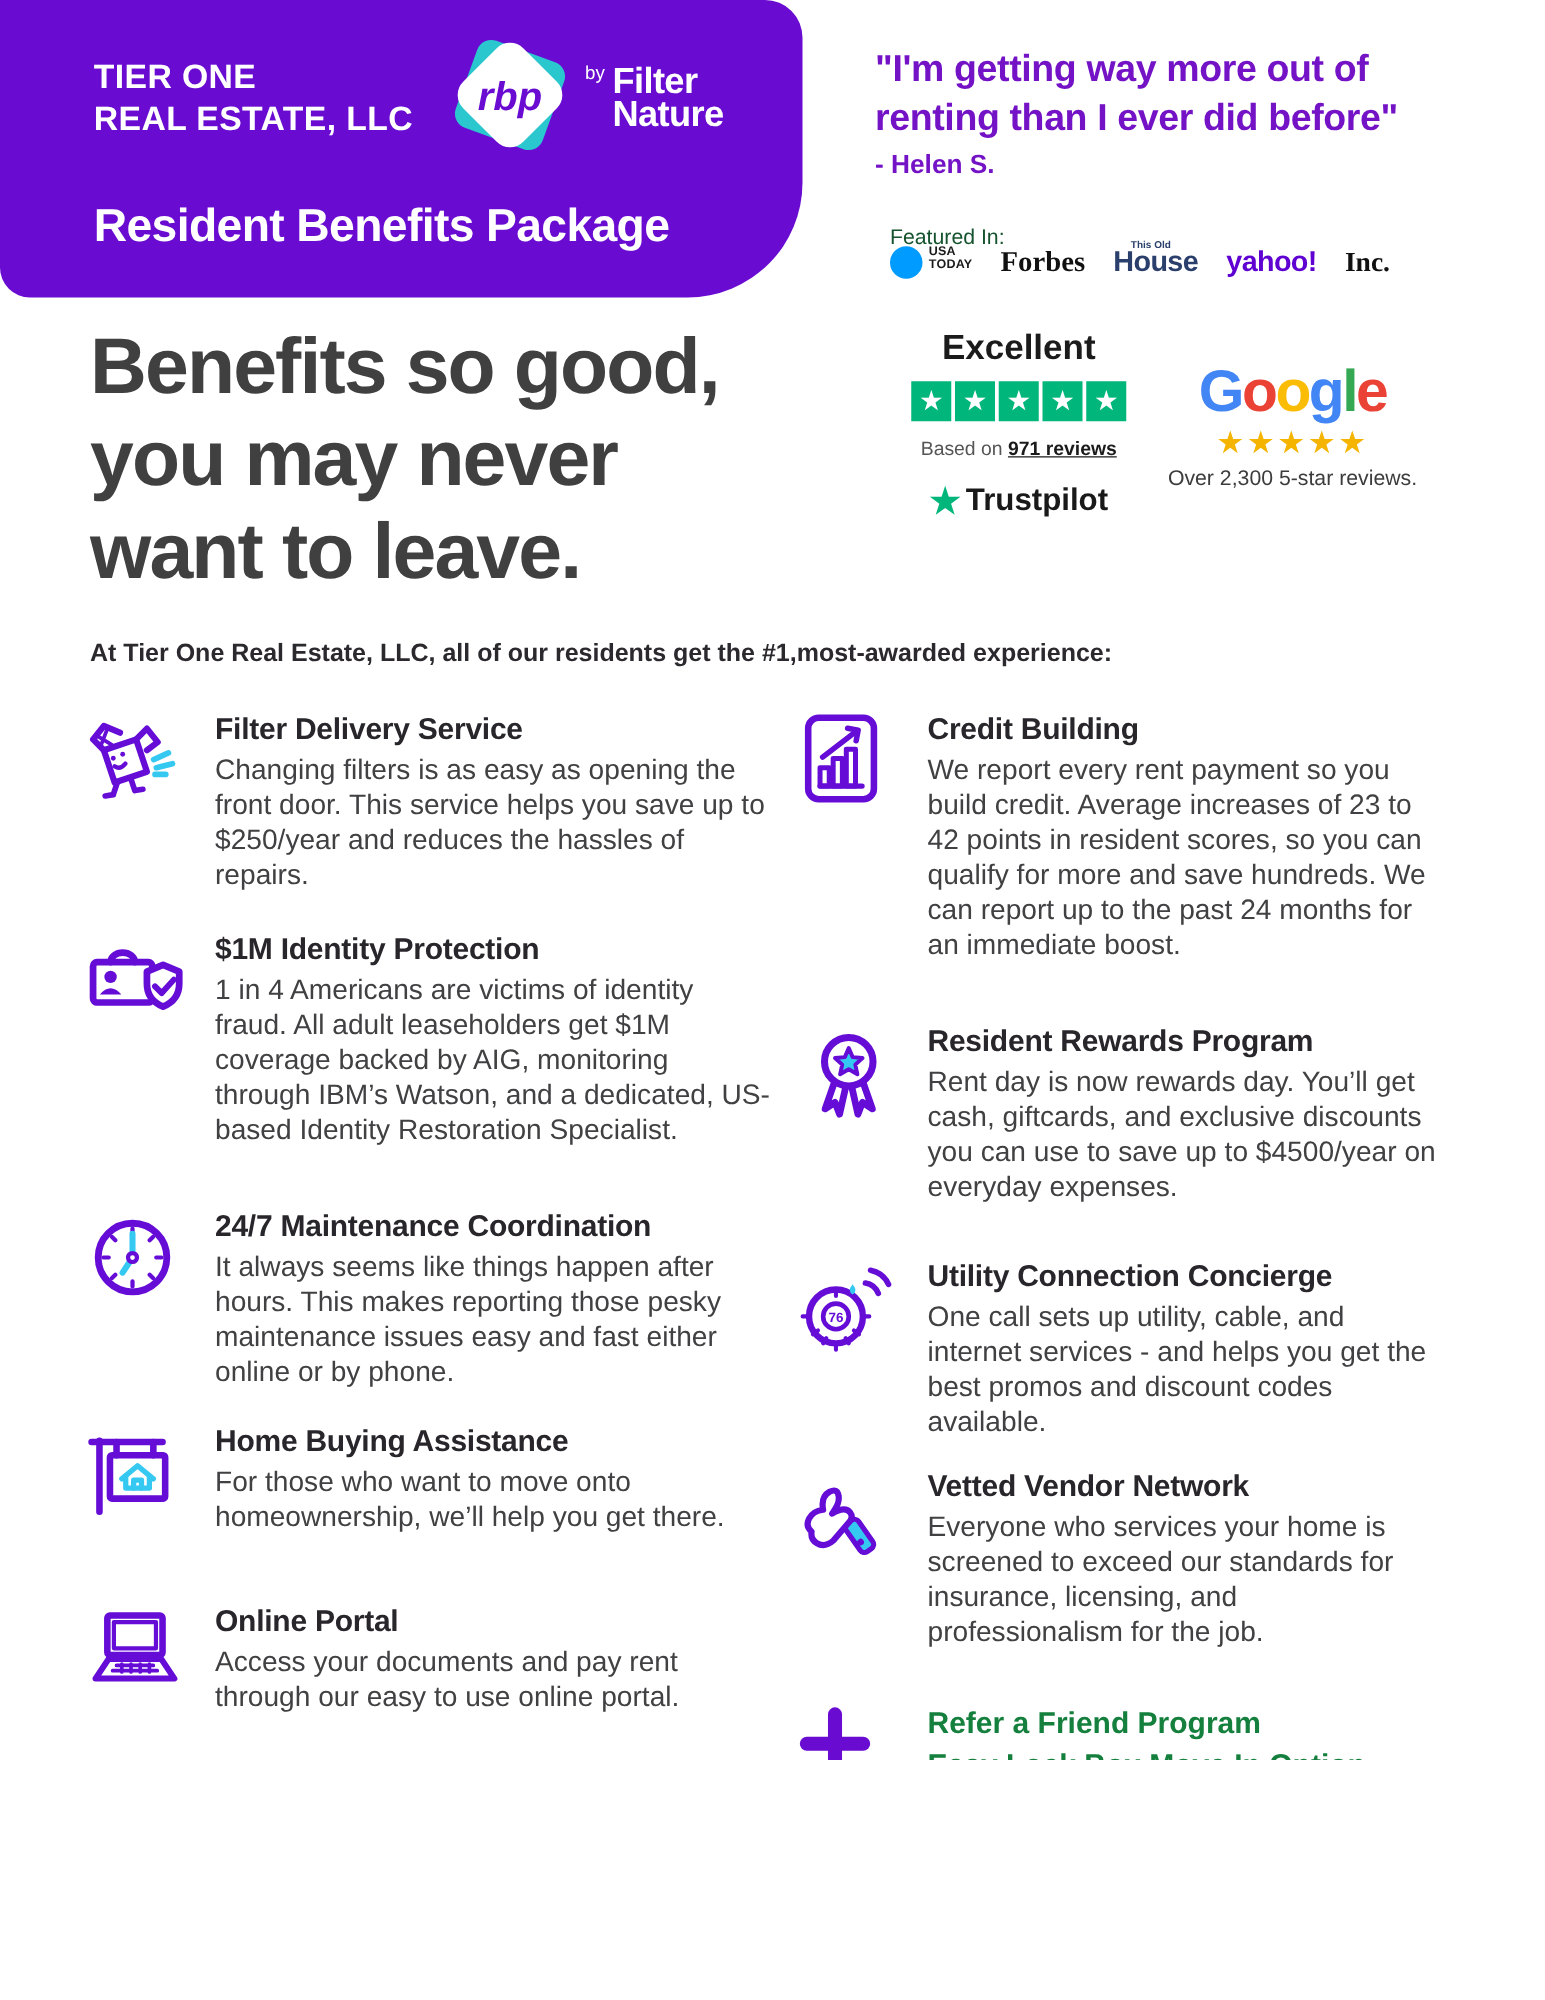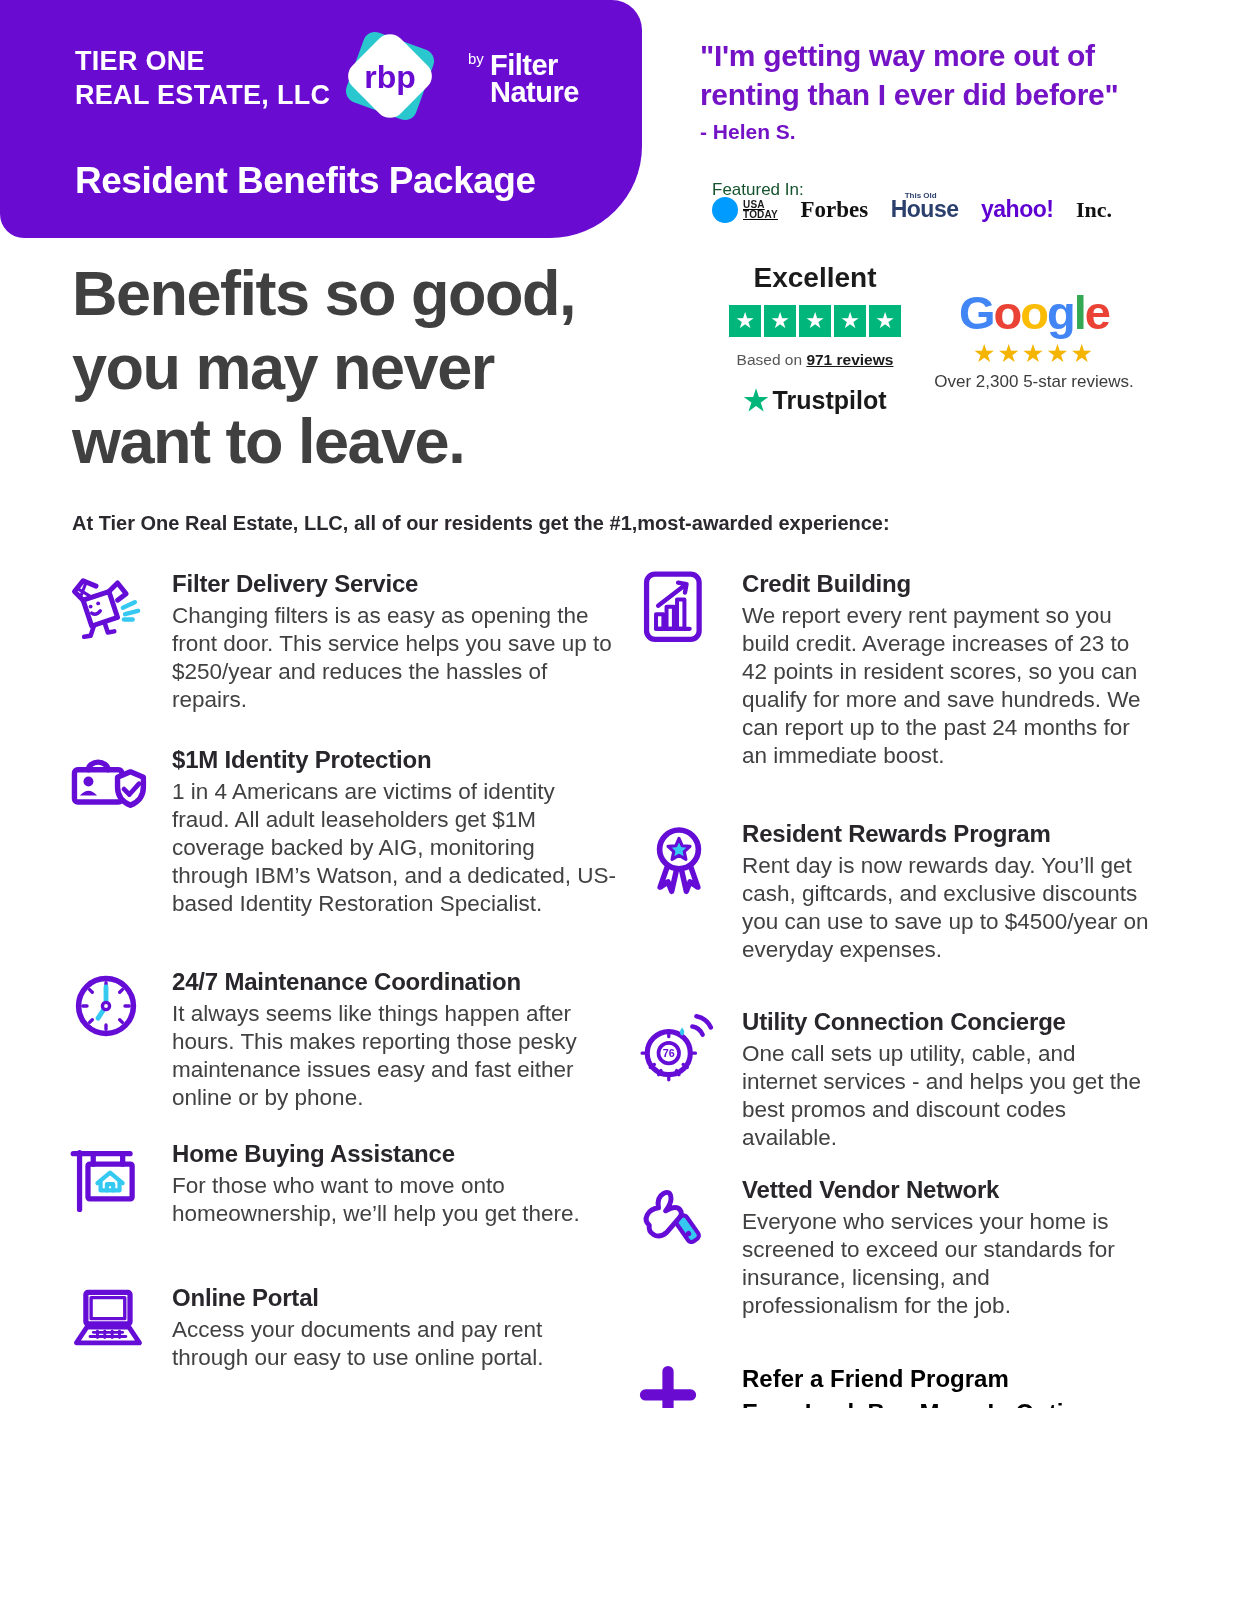--- a/index.html
+++ b/index.html
@@ -4,37 +4,37 @@
 <style>
   * { margin:0; padding:0; box-sizing:border-box; }
   body { font-family:"Liberation Sans", sans-serif; background:#fff; }
   .page { position:relative; width:1236px; height:1408px; background:#fff; overflow:hidden; }
 
   
   .header { position:absolute; left:0; top:0; width:642px; height:238px;
             background:#6A0BD1; border-radius:0 30px 92px 24px; }
   .company { position:absolute; left:75px; top:44px; color:#fff; font-weight:bold;
              font-size:27px; line-height:34px; letter-spacing:0.3px; }
-  .rbp-logo { position:absolute; left:334px; top:24px; width:120px; height:116px; }
+  .rbp-logo { position:absolute; left:352px; top:24px; width:120px; height:116px;font-style:italic; }
   .by-label { position:absolute; left:468px; top:50px; color:#fff; font-size:15px; }
   .sn-name  { position:absolute; left:490px; top:52px; color:#fff; font-size:29px;
               line-height:27px; font-weight:600; letter-spacing:-0.5px; }
   .package-title { position:absolute; left:75px; top:160px; color:#fff;
                    font-weight:bold; font-size:37px; letter-spacing:-0.5px; }
 
   
   .quote { position:absolute; left:700px; top:36px; width:460px; color:#7412C6;
            font-weight:bold; font-size:30px; line-height:39px; letter-spacing:-0.3px; }
   .quote-attr { position:absolute; left:700px; top:120px; color:#7412C6;
                 font-weight:600; font-size:21px; }
   .featured-label { position:absolute; left:712px; top:180px; color:#14532d;
                     font-size:17px; }
   .logo-row { position:absolute; left:712px; top:196px; width:400px; display:flex;
               align-items:center; justify-content:space-between; }
-  .usat { display:flex; align-items:center; gap:5px;text-decoration:underline; }
+  .usat { display:flex; align-items:flex-start; gap:5px; }
   .usat-circle { width:26px; height:26px; border-radius:50%; background:#009BFF; }
   .usat-text { font-size:10px; font-weight:bold; line-height:10px; color:#1a1a1a; letter-spacing:0.2px; }
   .forbes { font-family:"Liberation Serif", serif; font-weight:bold; font-size:23px; color:#111; }
   .toh { position:relative; color:#2A3F6B; text-align:left; line-height:1; }
   .toh-small { font-size:8px; font-weight:bold; position:absolute; top:-6px; left:14px; }
   .toh-big { font-size:23px; font-weight:bold; letter-spacing:-0.5px; }
   .yahoo { font-size:23px; font-weight:bold; color:#5F01D1; letter-spacing:-0.5px; }
   .inc { font-family:"Liberation Serif", serif; font-weight:bold; font-size:22px; color:#111; }
 
   
@@ -60,21 +60,21 @@
   .subheading { position:absolute; left:72px; top:512px; width:1140px; color:#2B282E;
                 font-weight:600; font-size:20px; }
 
   
   .feat { position:absolute; display:flex; }
   .feat.l { left:68px; } .feat.r { left:638px; }
   .feat .ic { flex:0 0 104px; width:104px; padding-top:0; }
   .feat.l .tx { width:444px; } .feat.r .tx { width:408px; }
   .feat-title { font-size:24px; font-weight:bold; color:#28262B; margin-bottom:4px; letter-spacing:-0.2px; }
   .feat-body { font-size:22.5px; color:#414042; line-height:28px; }
-  .extra-line { font-size:24px; font-weight:bold; color:#000000; line-height:34px; }
+  .extra-line { font-size:24px; font-weight:bold; color:#15803d; line-height:34px; }
 
   
   .footer { position:absolute; left:8px; top:1525px; width:1228px; height:75px;
             background:#6A0BD1; border-radius:46px 14px 0 0; }
 </style>
 </head>
 <body>
 
 <div class="page">
 

